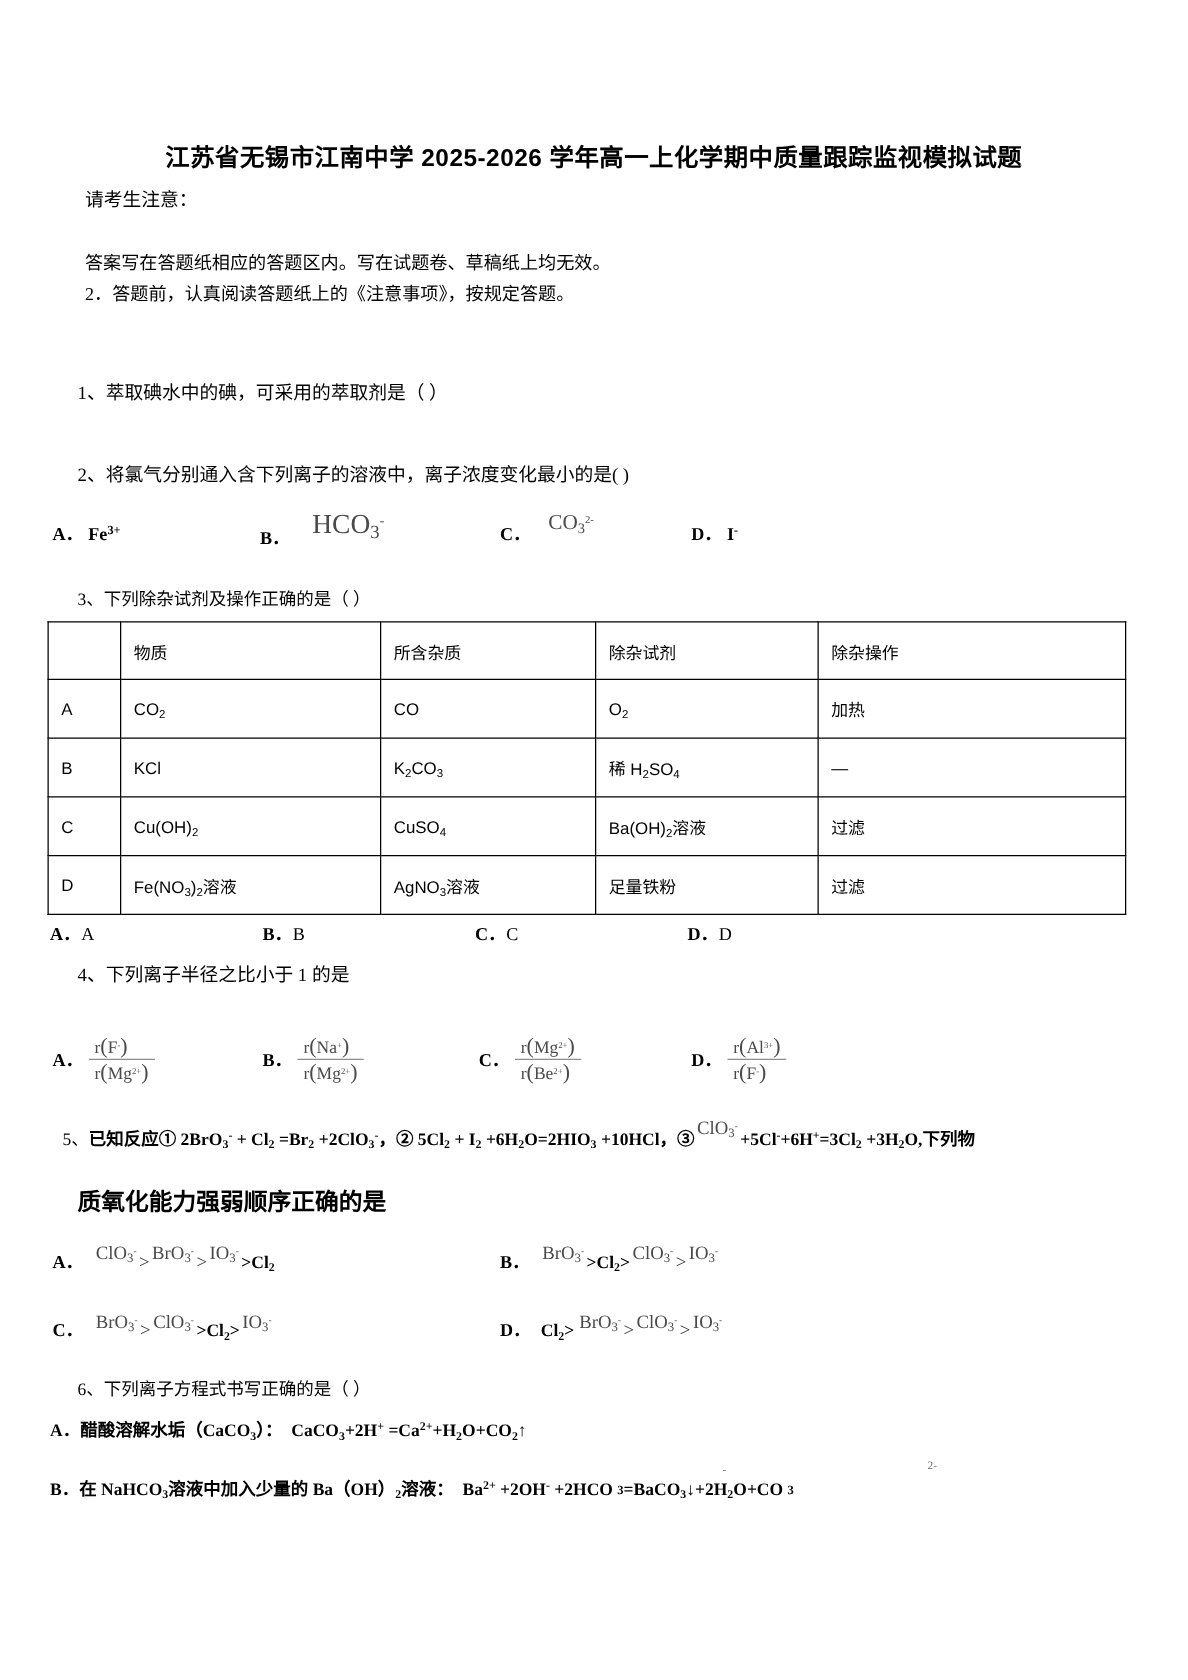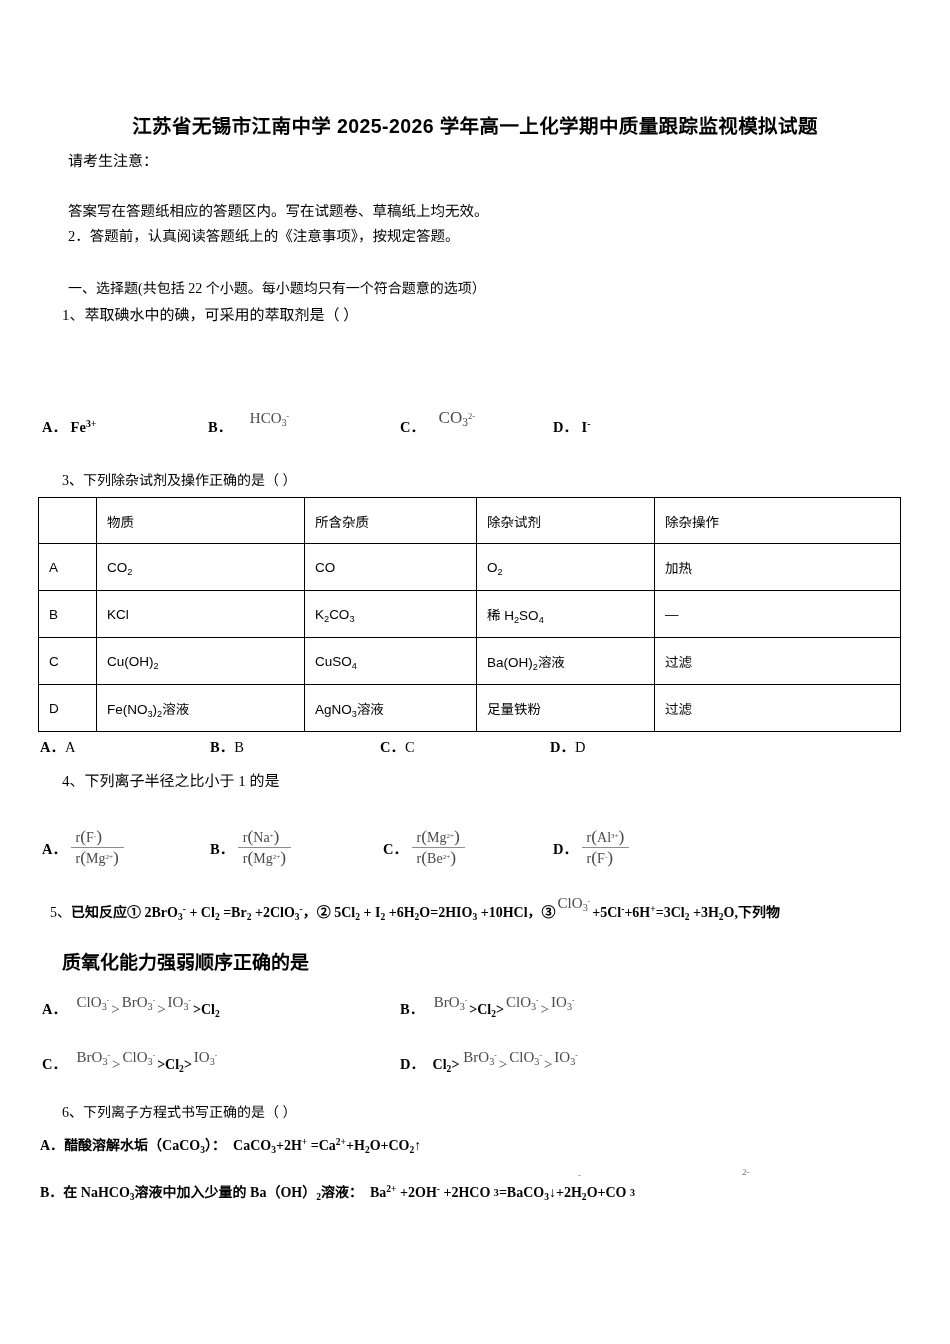--- a/index.html
+++ b/index.html
@@ -134,33 +134,35 @@
 <body>
 
 <div class="page">
 
   <div class="doc-title">江苏省无锡市江南中学 2025-2026 学年高一上化学期中质量跟踪监视模拟试题</div>
 
   <div class="blk notice-head">请考生注意：</div>
   <div class="blk notice-l2">答案写在答题纸相应的答题区内。写在试题卷、草稿纸上均无效。</div>
   <div class="blk notice-l3">2．答题前，认真阅读答题纸上的《注意事项》，按规定答题。</div>
 
-  <div class="blk sec-head">一、选择题(共包括 22 个小题。每小题均只有一个符合题意的选项）</div>
 
   <div class="blk" style="left:62px; top:303px;">
     <span>1、</span><span>萃取碘水中的碘，可采用的萃取剂是（        ）</span>
   </div>
 
+  <div class="blk" style="left:62px; top:369px;">
+    <span>2、</span><span>将氯气分别通入含下列离子的溶液中，离子浓度变化最小的是( )</span>
+  </div>
   <div class="opts-row" style="top:412px; height:30px;">
     <span class="opt" style="left:2px; top:3px;">
       <span class="lbl">A．</span><span class="bold">&nbsp;Fe<sup>3+</sup></span>
     </span>
     <span class="opt" style="left:168px; top:3px;">
       <span class="lbl">B．</span>
-      <span class="fml" style="font-size:15px; position:relative; top:-9px; left:14px;">HCO<sub>3</sub><sup style="font-size:0.5em;">-</sup></span>
+      <span class="fml" style="font-size:22px; position:relative; top:-9px; left:14px;">HCO<sub>3</sub><sup style="font-size:0.5em;">-</sup></span>
     </span>
     <span class="opt" style="left:360px; top:3px;">
       <span class="lbl">C．</span>
       <span class="fml" style="font-size:17px; position:relative; top:-9px; left:10px;">CO<sub>3</sub><sup style="font-size:0.5em;">2-</sup></span>
     </span>
     <span class="opt" style="left:513px; top:3px;">
       <span class="lbl">D．</span><span class="bold">&nbsp;I<sup>-</sup></span>
     </span>
   </div>
 

